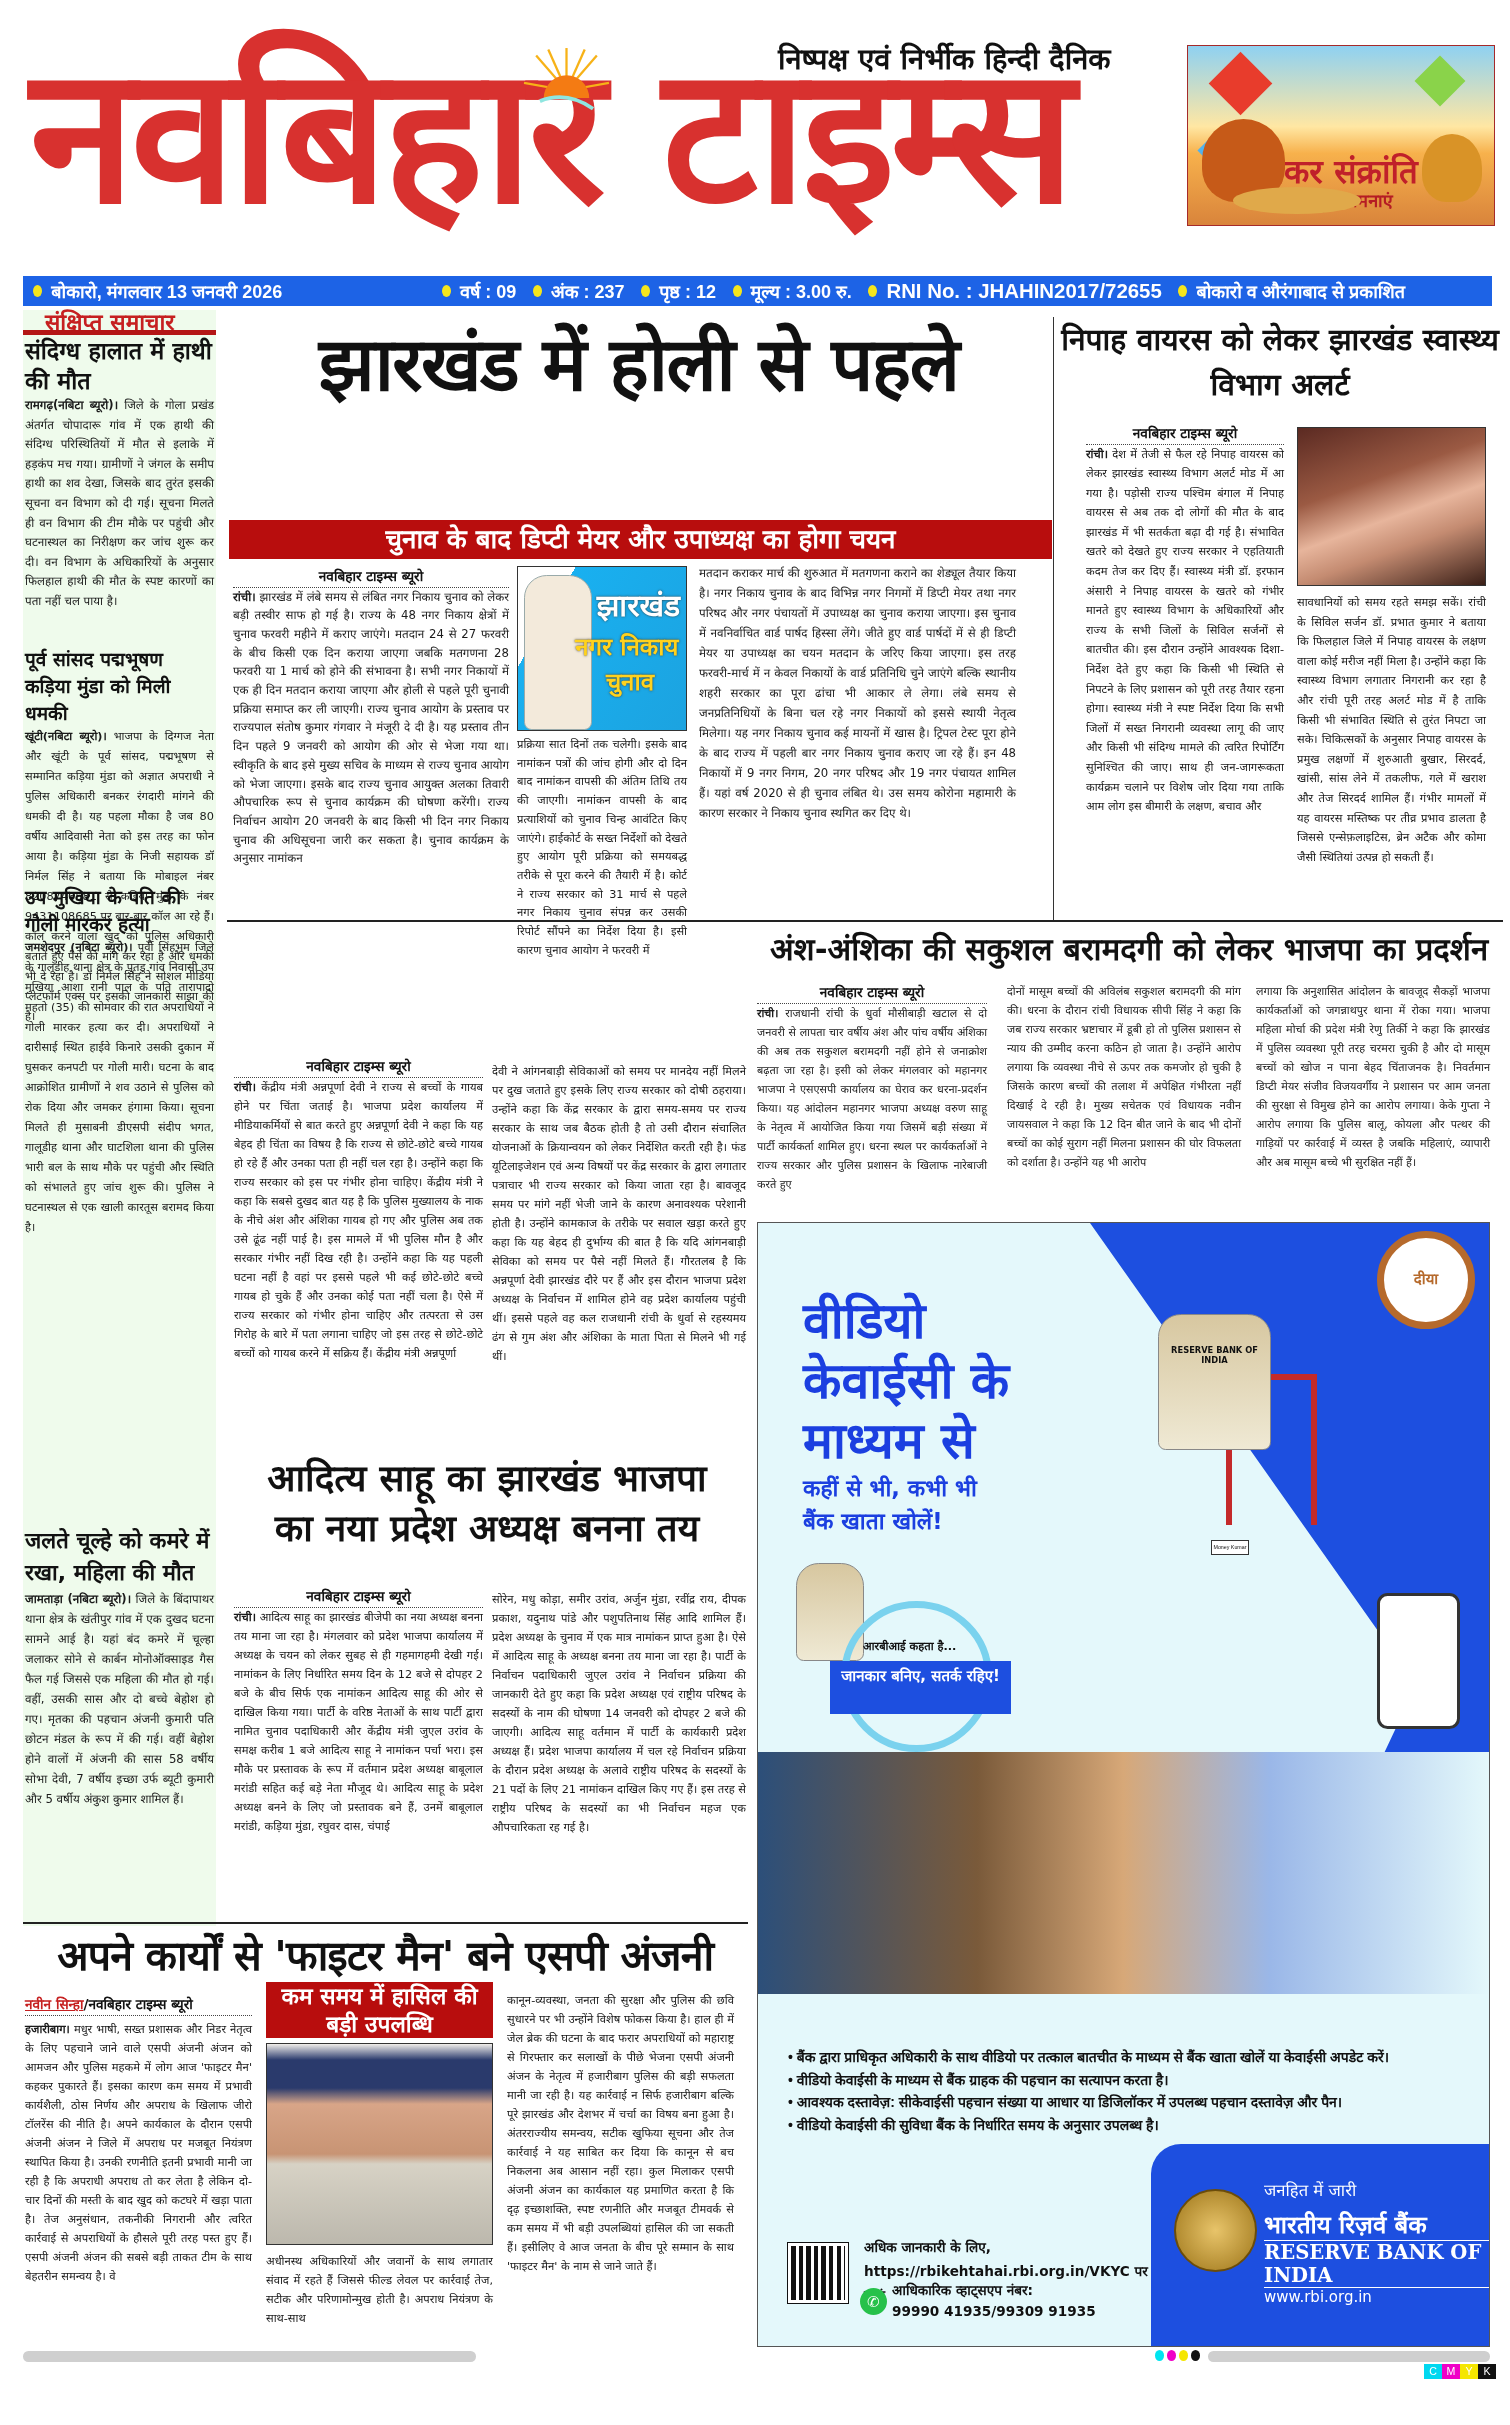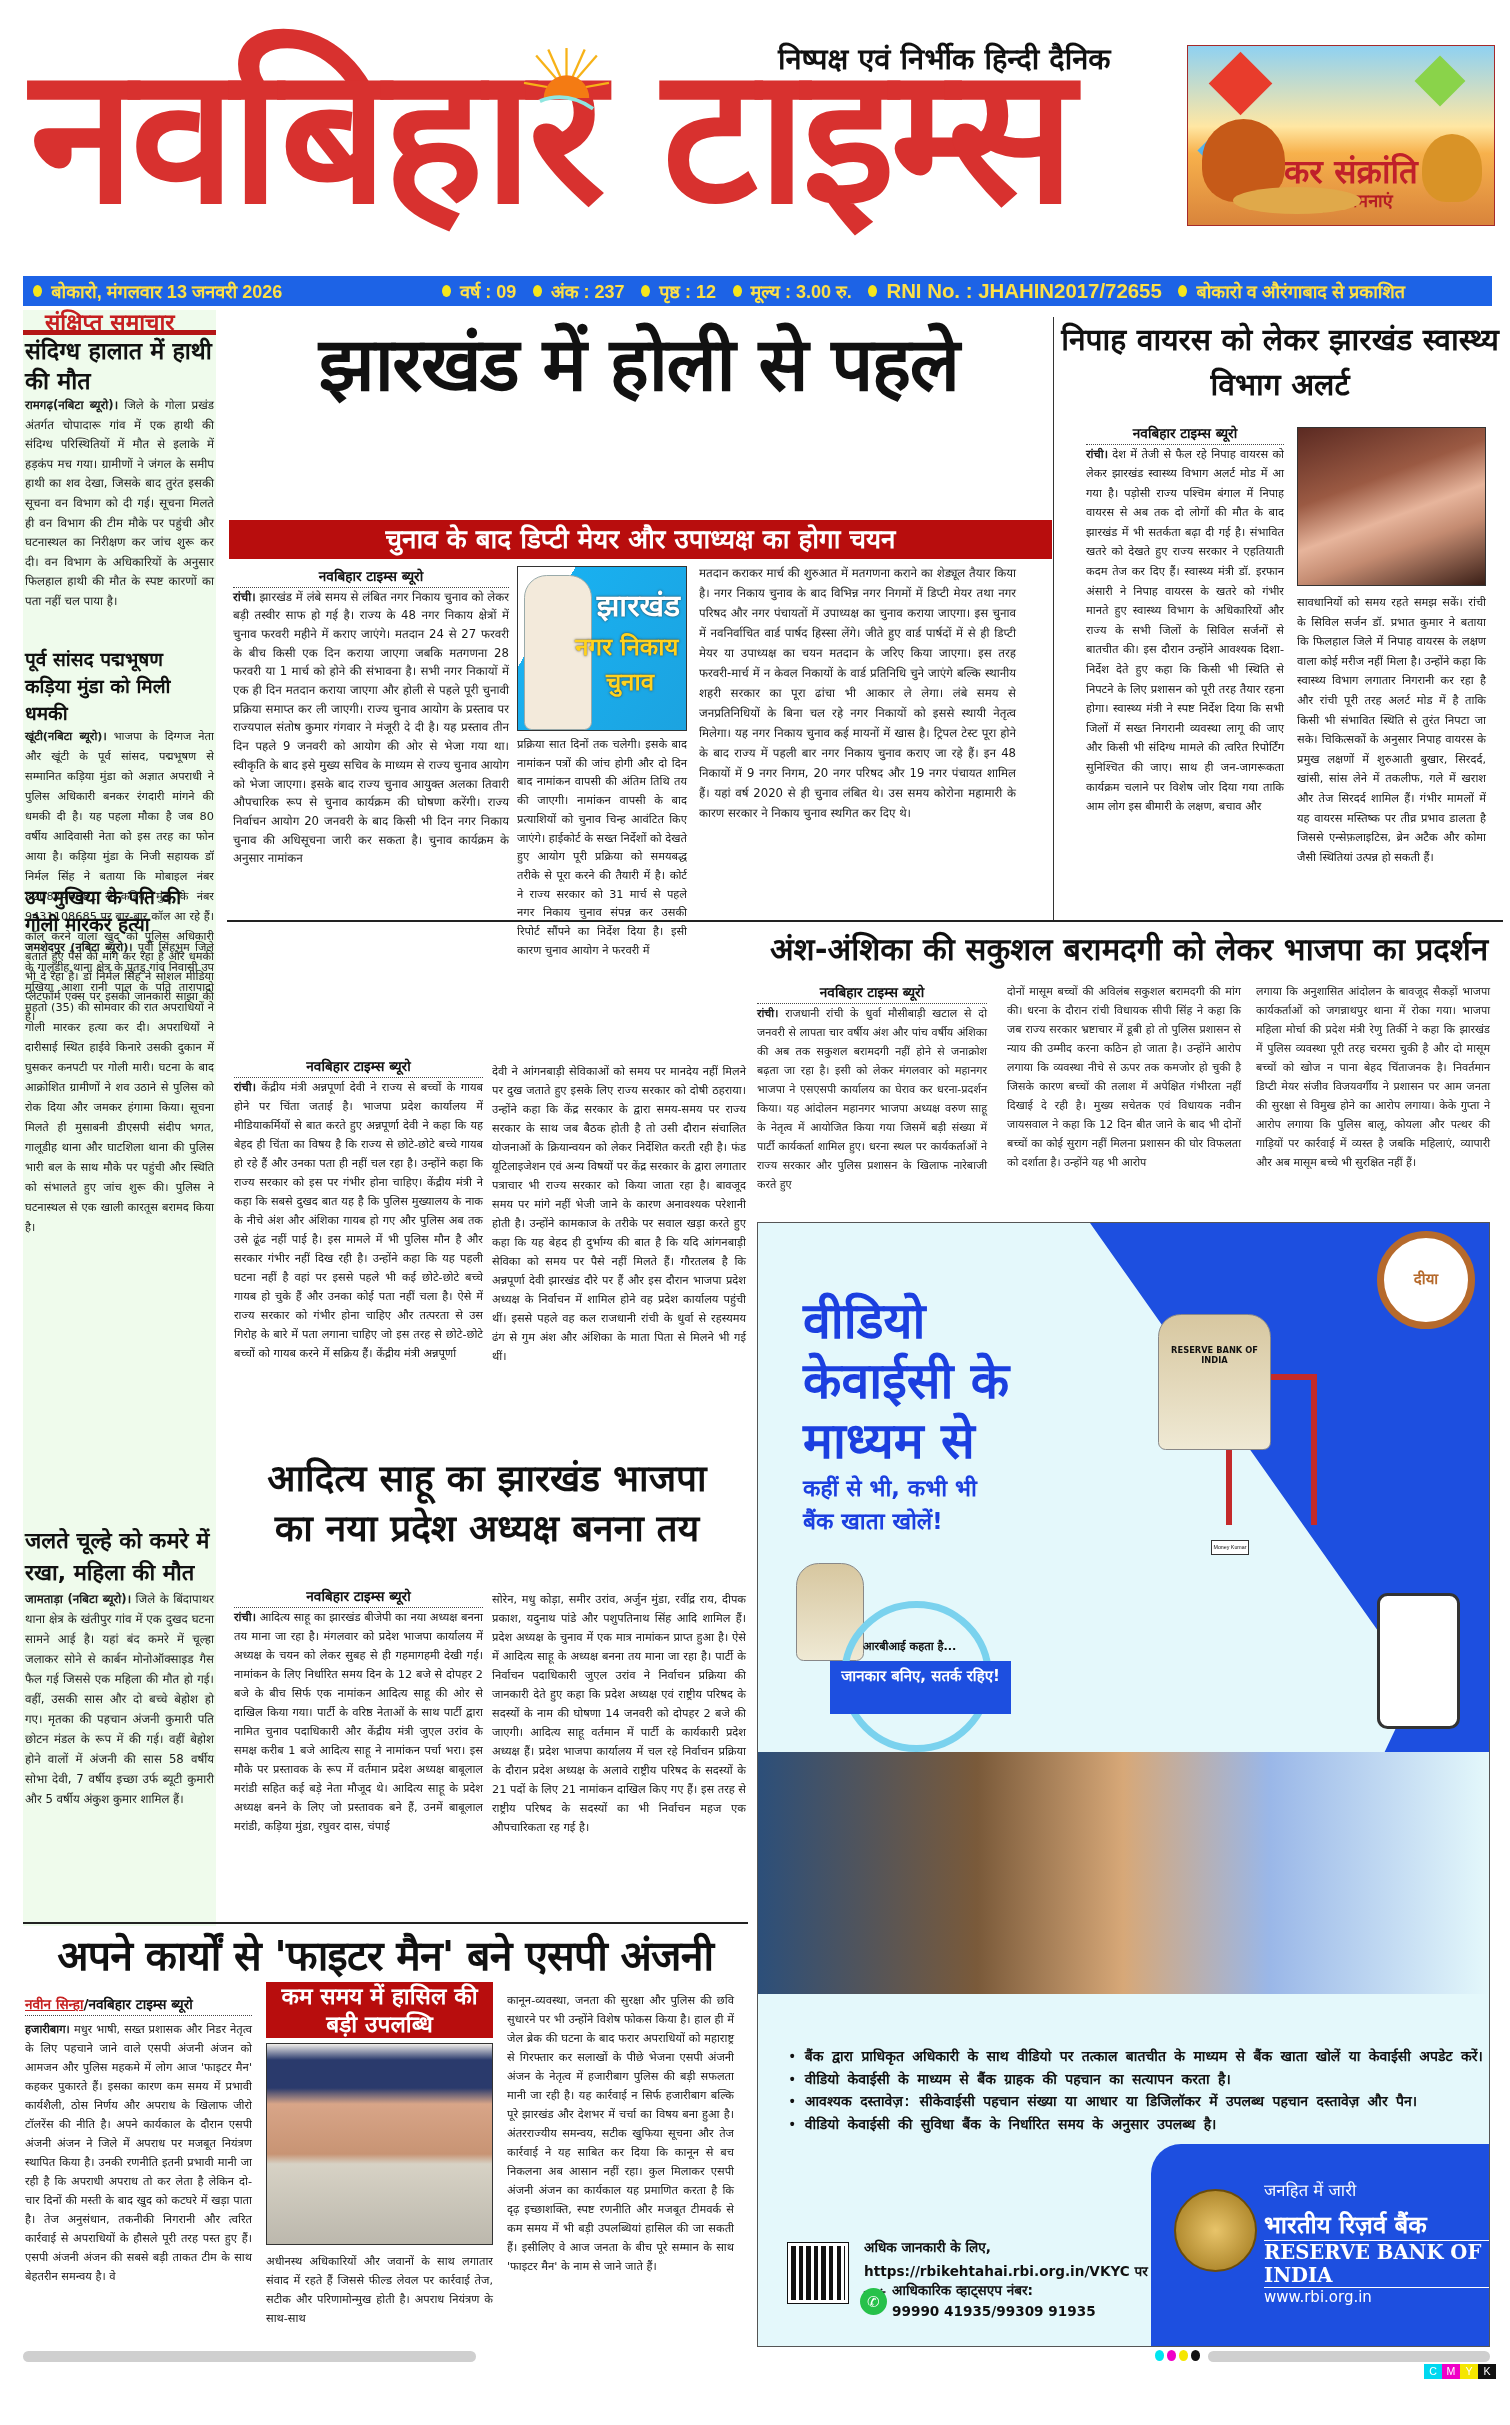--- a/index.html
+++ b/index.html
@@ -7,21 +7,21 @@
 .abs{position:absolute}
 .masthead-logo{left:30px;top:22.7px;width:1163px;height:227px;color:#d8312f;font-family:"DejaVu Sans",sans-serif;font-weight:bold;font-size:189px;line-height:227px;letter-spacing:-4.5px;white-space:nowrap}
 .sun{left:521px;top:45px;width:91px;height:91px}
 .tagline{left:778px;top:38px;font-size:29px;font-weight:bold;color:#111;font-family:"DejaVu Sans",sans-serif}
 .festival{left:1187px;top:45px;width:308px;height:181px;border:1.5px solid #a52a2a;background:linear-gradient(#8fd1f1 0%,#ffe7a3 45%,#f7b14c 60%,#d9843b 100%);overflow:hidden}
 .festival .ft1{position:absolute;top:102px;width:100%;text-align:center;color:#c0202a;font-size:33px;font-weight:bold;font-family:"DejaVu Sans",sans-serif}
 .festival .ft2{position:absolute;top:142px;width:100%;text-align:center;color:#b51c24;font-size:18px;font-weight:bold;font-family:"DejaVu Sans",sans-serif}
 .festival .kite{position:absolute;width:45px;height:45px;transform:rotate(45deg)}
 .festival .pot{position:absolute;bottom:22.7px;border-radius:50% 50% 40% 40%;background:#c65a18}
 .festival .plate{position:absolute;bottom:10.6px;height:27px;border-radius:50%;background:#e0a94a}
-.infobar{left:22.7px;top:276px;width:1469px;height:30px;background:#1d63e6;color:#fde047;font-size:18px;font-weight:bold;display:flex;align-items:center;padding-left:10.6px;white-space:nowrap}
+.infobar{left:22.7px;top:276px;width:1469px;height:30px;background:#1d63e6;color:#ffffff;font-size:18px;font-weight:bold;display:flex;align-items:center;padding-left:10.6px;white-space:nowrap}
 .infobar .dot{display:inline-block;width:9px;height:12px;border-radius:50%;background:#f5e61c;margin:0 9px 0 0}
 .infobar .item{margin-right:16.6px}
 
 .leftcol{left:22.7px;top:310px;width:193px;height:1616px;background:#effbec}
 .brief-head{left:45px;top:306px;color:#c62020;font-size:22.7px;font-weight:bold;font-family:"DejaVu Sans",sans-serif}
 .brief-rule{left:22.7px;top:330px;width:193px;height:4.5px;background:#b41616}
 .lh{font-family:"DejaVu Sans",sans-serif;font-weight:bold;color:#111}
 .body{font-size:12.5px;line-height:19.6px;text-align:justify;color:#1a1a1a;font-family:"DejaVu Sans",sans-serif}
 .body b{font-weight:bold}
 .col-rule{background:#333;width:0.8px}
@@ -44,21 +44,21 @@
 .ad .sub{position:absolute;left:45px;top:249px;color:#1b3fe0;font-size:22.7px;line-height:33px;font-weight:bold;font-family:"DejaVu Sans",sans-serif}
 .ad .deea{position:absolute;left:619px;top:7.6px;width:98px;height:98px;border-radius:50%;background:#fff;border:7.6px solid #b66a2c}
 .ad .deea span{position:absolute;width:100%;top:30px;text-align:center;color:#b66a2c;font-size:15px;font-weight:bold;font-family:"DejaVu Sans",sans-serif}
 .ad .note{position:absolute;border-radius:22.7px 22.7px 7.6px 7.6px;background:linear-gradient(#d7c7a0,#efe9d4);border:0.8px solid #888}
 .ad .chair{position:absolute;left:468px;top:151px;width:91px;height:151px;border:6px solid #c42a2a;border-bottom:none}
 .ad .badge{position:absolute;left:83px;top:378px;width:151px;height:151px;border-radius:50%;border:7.6px solid #7ad2ee}
 .ad .badge .b1{position:absolute;left:15px;top:30px;font-size:11.3px;font-weight:bold;font-family:"DejaVu Sans",sans-serif;color:#111}
 .ad .banner{position:absolute;left:72px;top:438px;width:181px;height:53px;background:#1d4fe0;color:#fff;font-size:15px;line-height:22.7px;font-weight:bold;text-align:center;font-family:"DejaVu Sans",sans-serif;padding-top:3.8px}
 .ad .phone{position:absolute;left:619px;top:370px;width:83px;height:136px;border-radius:10.6px;background:#fff;border:3px solid #333}
 .ad .people{position:absolute;left:0;top:529px;width:100%;height:242px;background:linear-gradient(90deg,#2c4f7a 0%,#7a5a3a 30%,#d7a878 50%,#9ab7e8 70%,#e4f8fb 100%)}
-.ad .bullets{position:absolute;left:30px;top:823px;font-size:14px;line-height:22.7px;font-weight:bold;color:#111;font-family:Liberation Mono, monospace}
+.ad .bullets{position:absolute;left:30px;top:823px;font-size:14px;line-height:22.7px;font-weight:bold;color:#111;font-family:Liberation Sans, sans-serif}
 .ad .foot-left{position:absolute;left:0;top:997px;width:393px;height:128px}
 .ad .foot-right{position:absolute;left:393px;top:921px;width:340px;height:204px;background:#1d4fe0;border-radius:30px 0 0 0}
 .ad .qr{position:absolute;left:30px;top:22.7px;width:60px;height:60px;background:repeating-linear-gradient(90deg,#111 0 4.5px,#fff 4.5px 7.6px),#fff;border:3px solid #fff;outline:0.8px solid #111}
 .ad .wa{position:absolute;left:102px;top:68px;width:27px;height:27px;border-radius:50%;background:#26c14a;color:#fff;font-size:15px;text-align:center;line-height:27px}
 .ad .rbi-seal{position:absolute;left:22.7px;top:45px;width:83px;height:83px;border-radius:50%;background:radial-gradient(#e8c46a,#9c7418);border:2.3px solid #6b4c0a}
 .cmyk{display:flex;position:absolute;left:1424px;top:2364px;height:15px}
 .cmyk span{width:18px;height:15px;color:#fff;font-size:10.6px;text-align:center;line-height:15px;font-family:"Liberation Sans",sans-serif}
 .regbar{position:absolute;top:2351px;height:10.6px;border-radius:5.3px;background:#cfcfcf}
 .regdots{position:absolute;left:1155px;top:2350px;display:flex;gap:3px}
 .regdots span{width:9px;height:10.6px;border-radius:50%}

